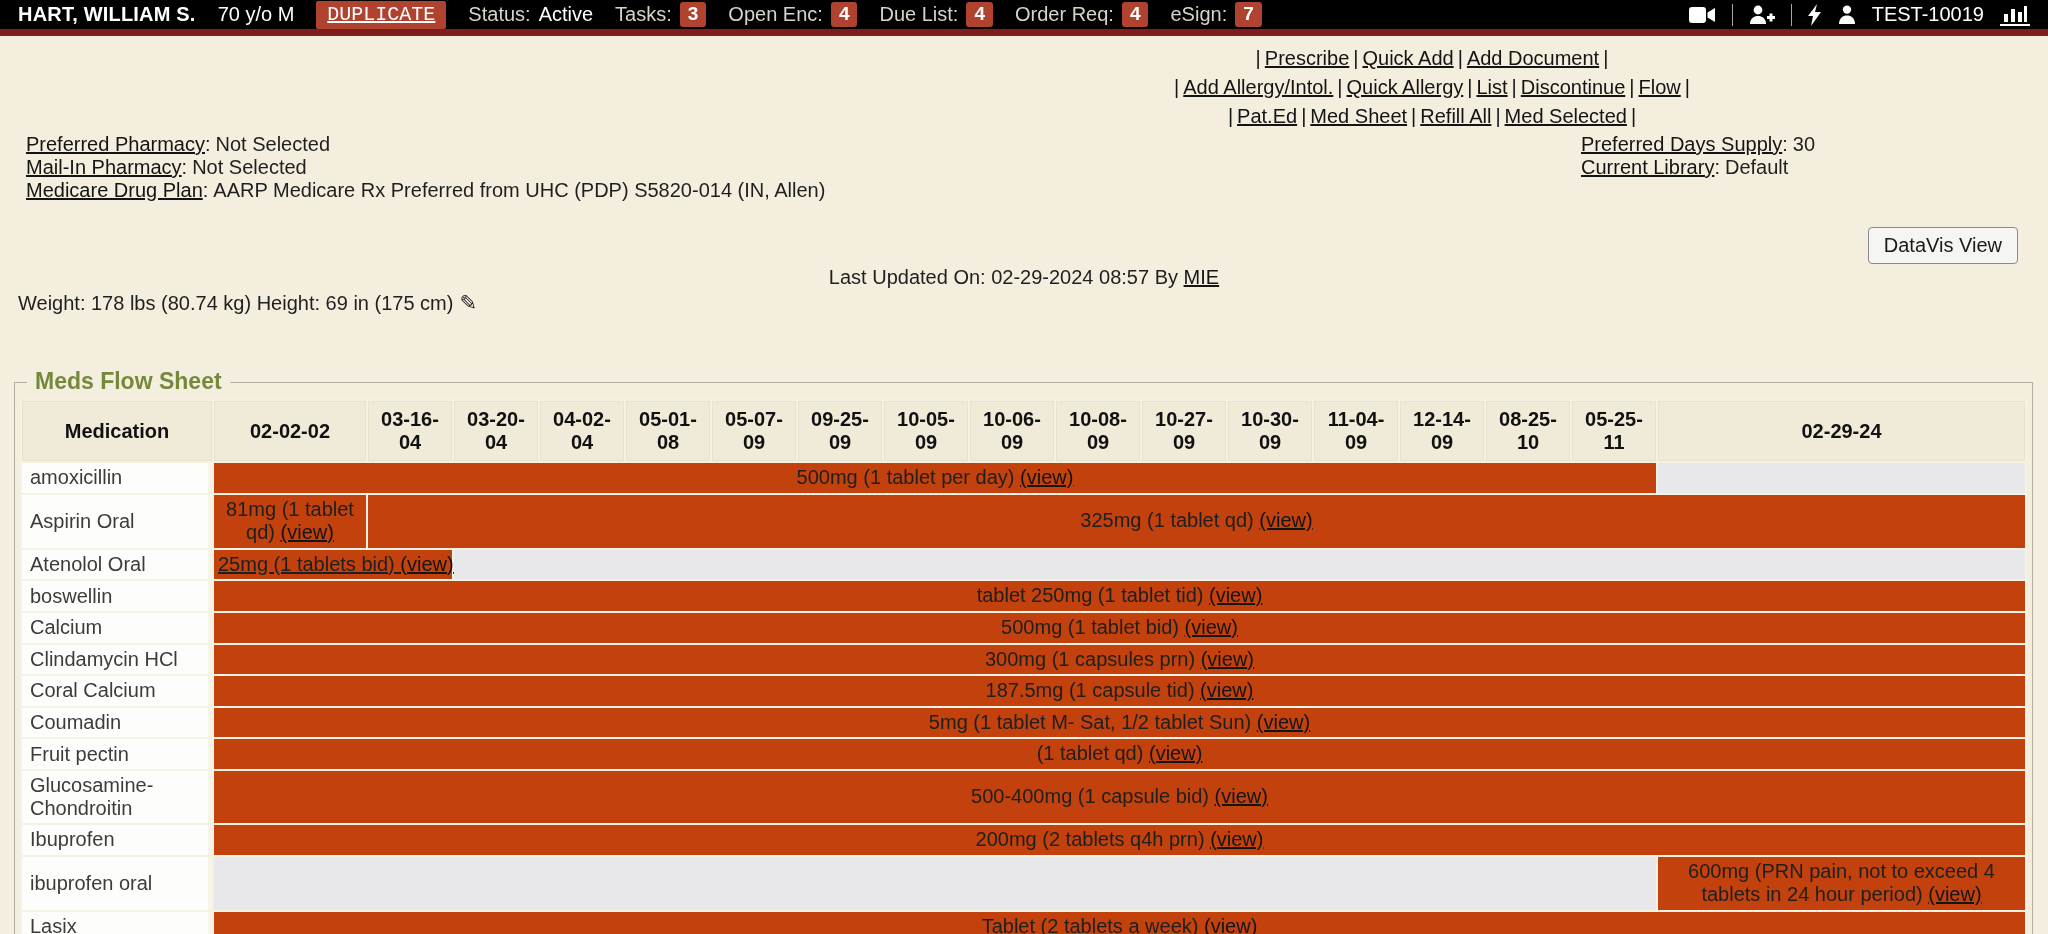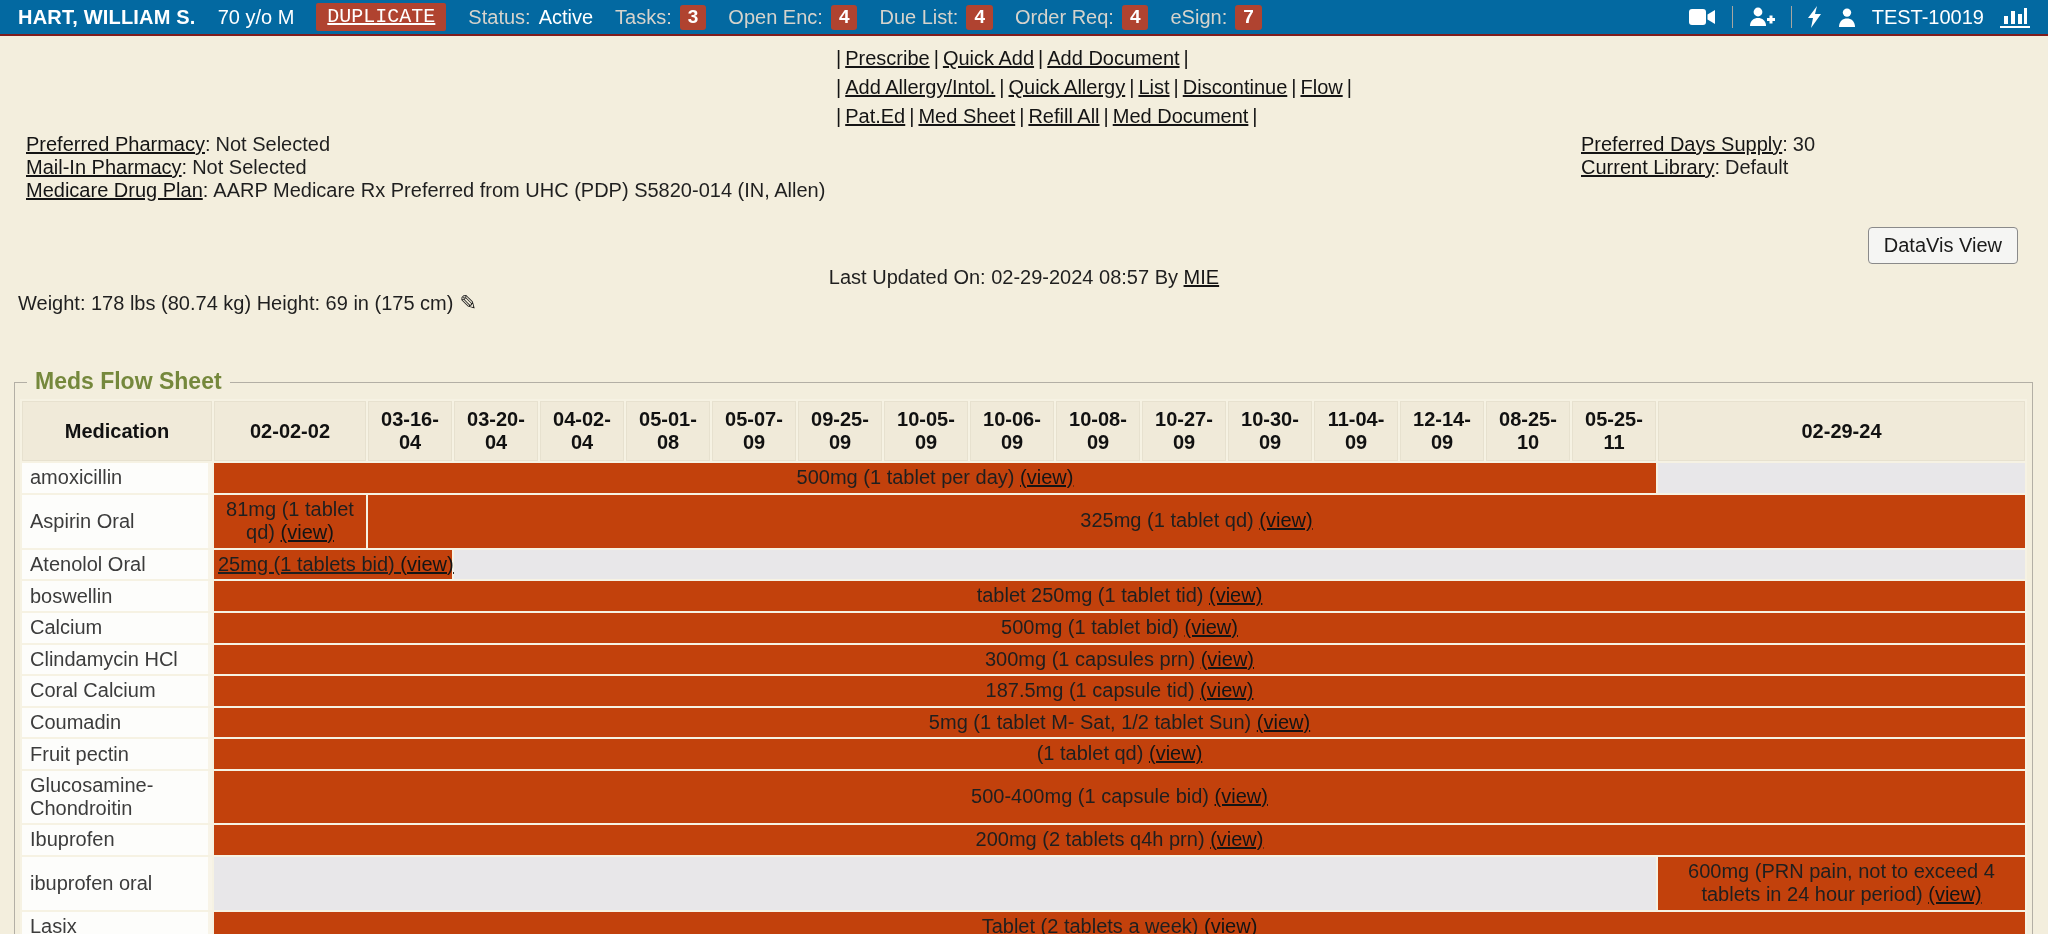--- a/index.html
+++ b/index.html
@@ -5,21 +5,21 @@
   * { margin:0; padding:0; box-sizing:border-box; }
   html,body { width:2048px; height:934px; overflow:hidden; }
   body {
     background:#f3eedd;
     font-family:"Liberation Sans", sans-serif;
     color:#1f1f1f;
     position:relative;
   }
   
   .topbar {
-    height:36px; background:#0369a1; border-bottom:2px solid #7f1d1d;
+    height:36px; background:#000000; border-bottom:7px solid #7f1d1d;
     display:flex; align-items:center; justify-content:space-between;
     padding:0 18px; font-size:20px; color:#fff; white-space:nowrap;
   }
   .topbar-left { display:flex; align-items:center; gap:22px; }
   .patient-name { font-weight:bold; letter-spacing:.2px; }
   .muted { color:#d6d3cc; }
   .dup-badge {
     background:#b04330; color:#fff; text-decoration:underline;
     padding:2px 11px 3px; border-radius:2px; cursor:pointer;font-family:Liberation Mono, monospace;
   }
@@ -28,21 +28,21 @@
     background:#b04330; color:#fff; font-weight:bold;
     padding:1px 8px 2px; border-radius:3px; font-size:19px; cursor:pointer;
   }
   .topbar-right { display:flex; align-items:center; gap:16px; }
   .tb-sep { width:1px; height:22px; background:#a8a6a0; }
   .tb-icon { display:flex; align-items:center; cursor:pointer; }
   .chart-icon-box { border-bottom:2px solid #fff; padding:0 2px 2px; }
   
   .action-links {
     position:absolute; top:44px; right:16px; width:1200px;
-    text-align:left; font-size:20px; line-height:29px; color:#141414;
+    text-align:center; font-size:20px; line-height:29px; color:#141414;
   }
   .action-links a { color:#141414; text-decoration:underline; cursor:pointer; }
   .pipe { color:#141414; margin:0 4px; }
   
   .info-left { position:absolute; top:133px; left:18px; font-size:20px; line-height:22px; }
   .info-left .line, .info-right .line { margin-bottom:1px; }
   .info-label { text-decoration:underline; color:#141414; cursor:pointer;margin-left:8px; }
   .info-value { margin-left:5px; }
   .info-right { position:absolute; top:133px; left:1573px; font-size:20px; line-height:22px; }
   
@@ -157,21 +157,21 @@
           <rect x="16" y="8" width="4" height="10"></rect>
           <rect x="22" y="2" width="3" height="16"></rect>
         </svg>
     </span>
   </div>
 </div>
 
 <div class="action-links">
   <div><span class="pipe">|</span><a>Prescribe</a><span class="pipe">|</span><a>Quick Add</a><span class="pipe">|</span><a>Add Document</a><span class="pipe">|</span></div>
   <div><span class="pipe">|</span><a>Add Allergy/Intol.</a><span class="pipe">|</span><a>Quick Allergy</a><span class="pipe">|</span><a>List</a><span class="pipe">|</span><a>Discontinue</a><span class="pipe">|</span><a>Flow</a><span class="pipe">|</span></div>
-  <div><span class="pipe">|</span><a>Pat.Ed</a><span class="pipe">|</span><a>Med Sheet</a><span class="pipe">|</span><a>Refill All</a><span class="pipe">|</span><a>Med Document</a><span class="pipe">|</span></div>
+  <div><span class="pipe">|</span><a>Pat.Ed</a><span class="pipe">|</span><a>Med Sheet</a><span class="pipe">|</span><a>Refill All</a><span class="pipe">|</span><a>Med Selected</a><span class="pipe">|</span></div>
 </div>
 
 <div class="info-left">
   <div class="line">
     <a class="info-label">Preferred Pharmacy</a><span>:</span><span class="info-value">Not Selected</span>
   </div>
   <div class="line">
     <a class="info-label">Mail-In Pharmacy</a><span>:</span><span class="info-value">Not Selected</span>
   </div>
   <div class="line">

